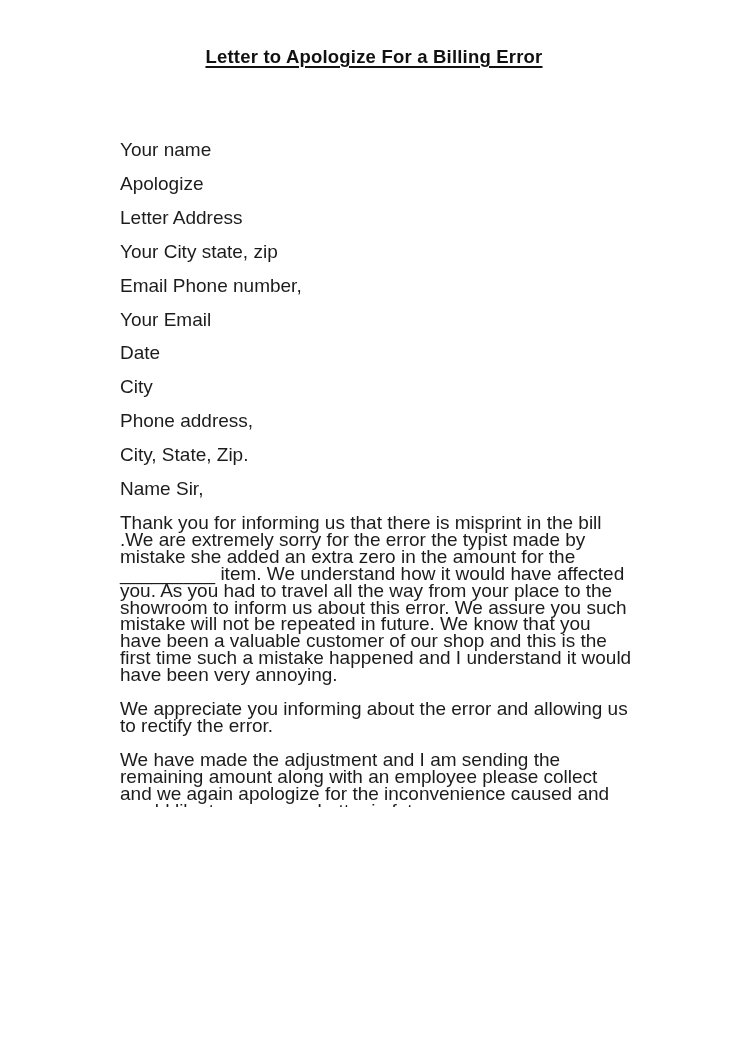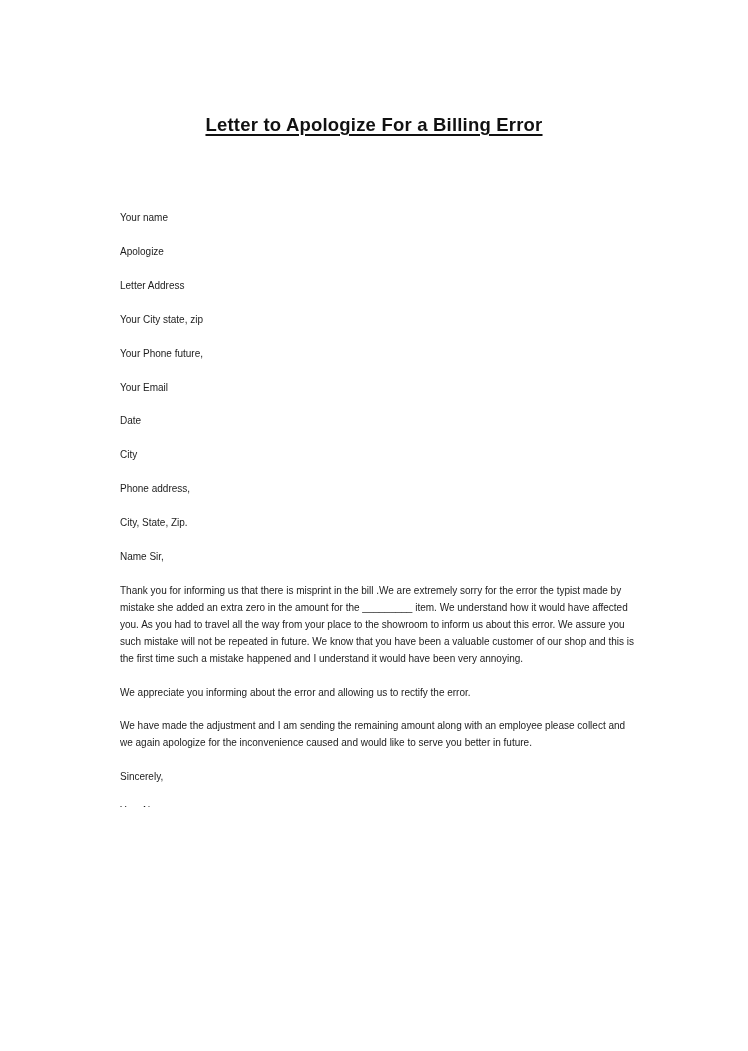--- a/index.html
+++ b/index.html
@@ -5,61 +5,61 @@
   html, body {
     margin: 0;
     padding: 0;
     background: #ffffff;
   }
   .page {
     width: 748px;
     height: 807px;
     background: #ffffff;
     box-sizing: border-box;
-    padding-top: 114px;
+    padding-top: 46px;
     font-family: "Liberation Sans", "DejaVu Sans", sans-serif;
     color: #1c1c1c;
     overflow: hidden;
   }
   .title {
     font-size: 18.5px;
     line-height: 22px;
     font-weight: bold;
     text-align: center;
     text-decoration: underline;
     text-decoration-thickness: 2px;
     text-underline-offset: 3px;
     letter-spacing: 0.2px;
     margin: 0 0 74px 0;
     color: #111111;
   }
   .content {
     margin-left: 120px;
     width: 514px;
-    font-size: 10px;
+    font-size: 19px;
     line-height: 16.9px;
   }
   .content p {
     margin: 0 0 17px 0;
   }
 </style>
 </head>
 <body>
 
 <div class="page">
 
   <h1 class="title">Letter to Apologize For a Billing Error</h1>
 
   <div class="content">
 
     <p>Your name</p>
     <p>Apologize</p>
     <p>Letter Address</p>
     <p>Your City state, zip</p>
-    <p>Your Phone future,</p>
+    <p>Email Phone number,</p>
     <p>Your Email</p>
 
     <p>Date</p>
 
     <p>City</p>
     <p>Phone address,</p>
     <p>City, State, Zip.</p>
 
     <p>Name Sir,</p>
 

